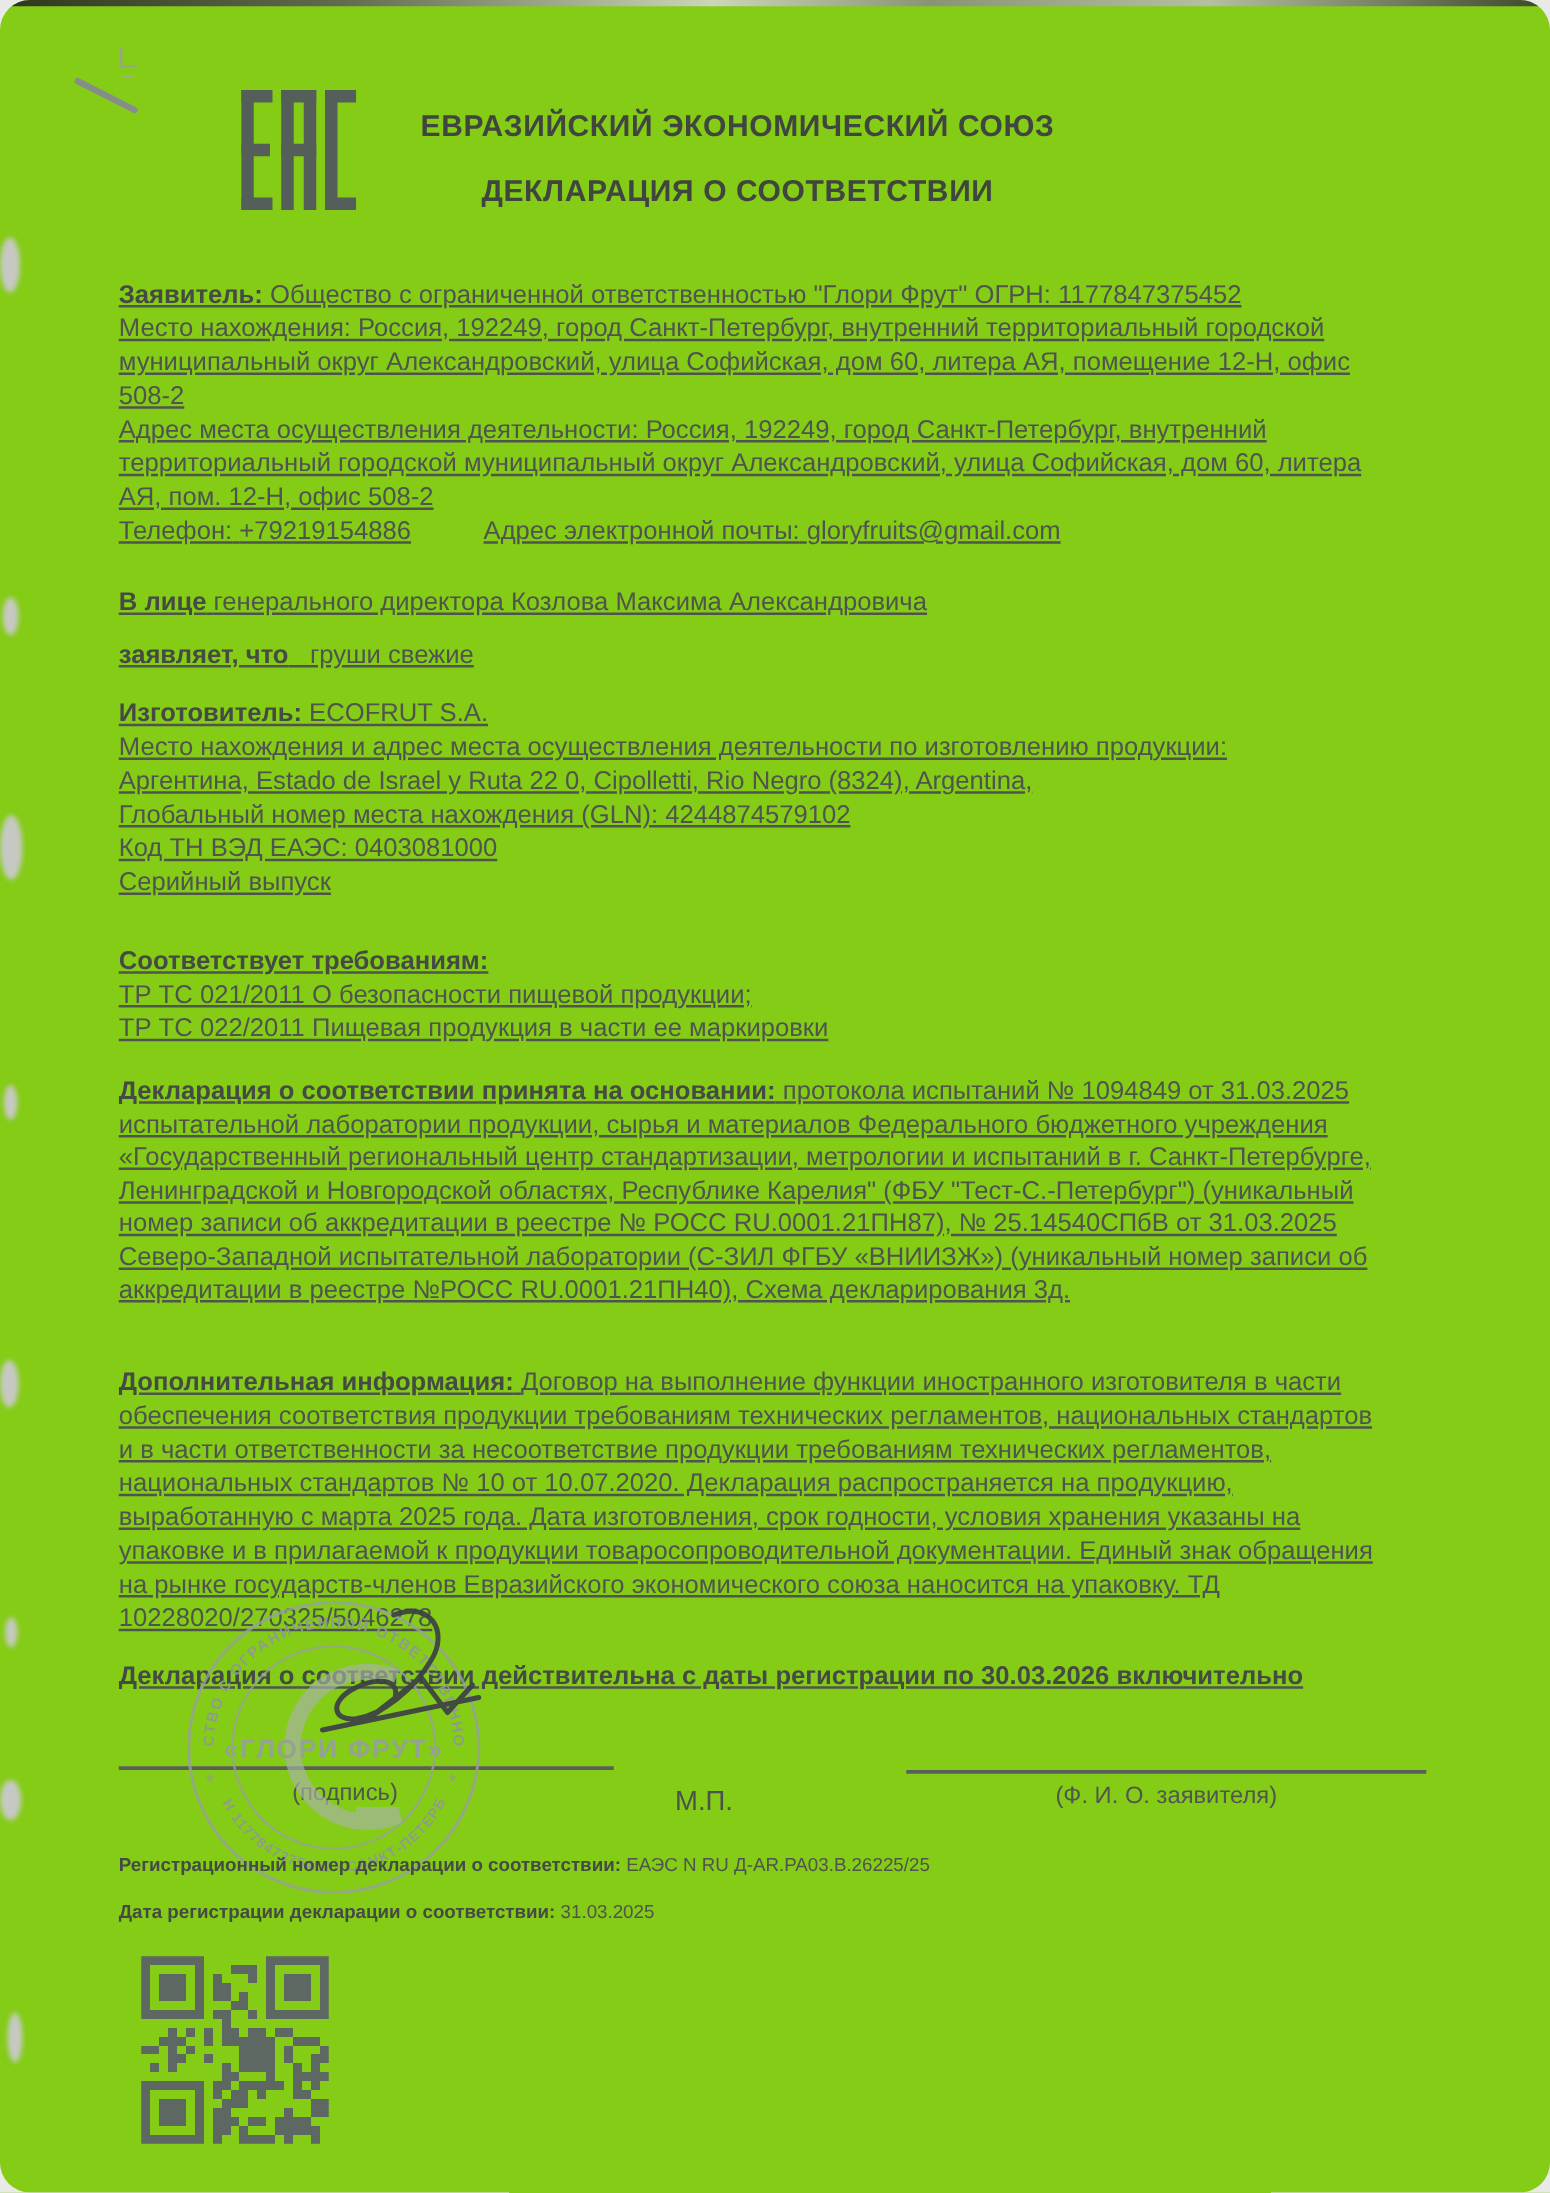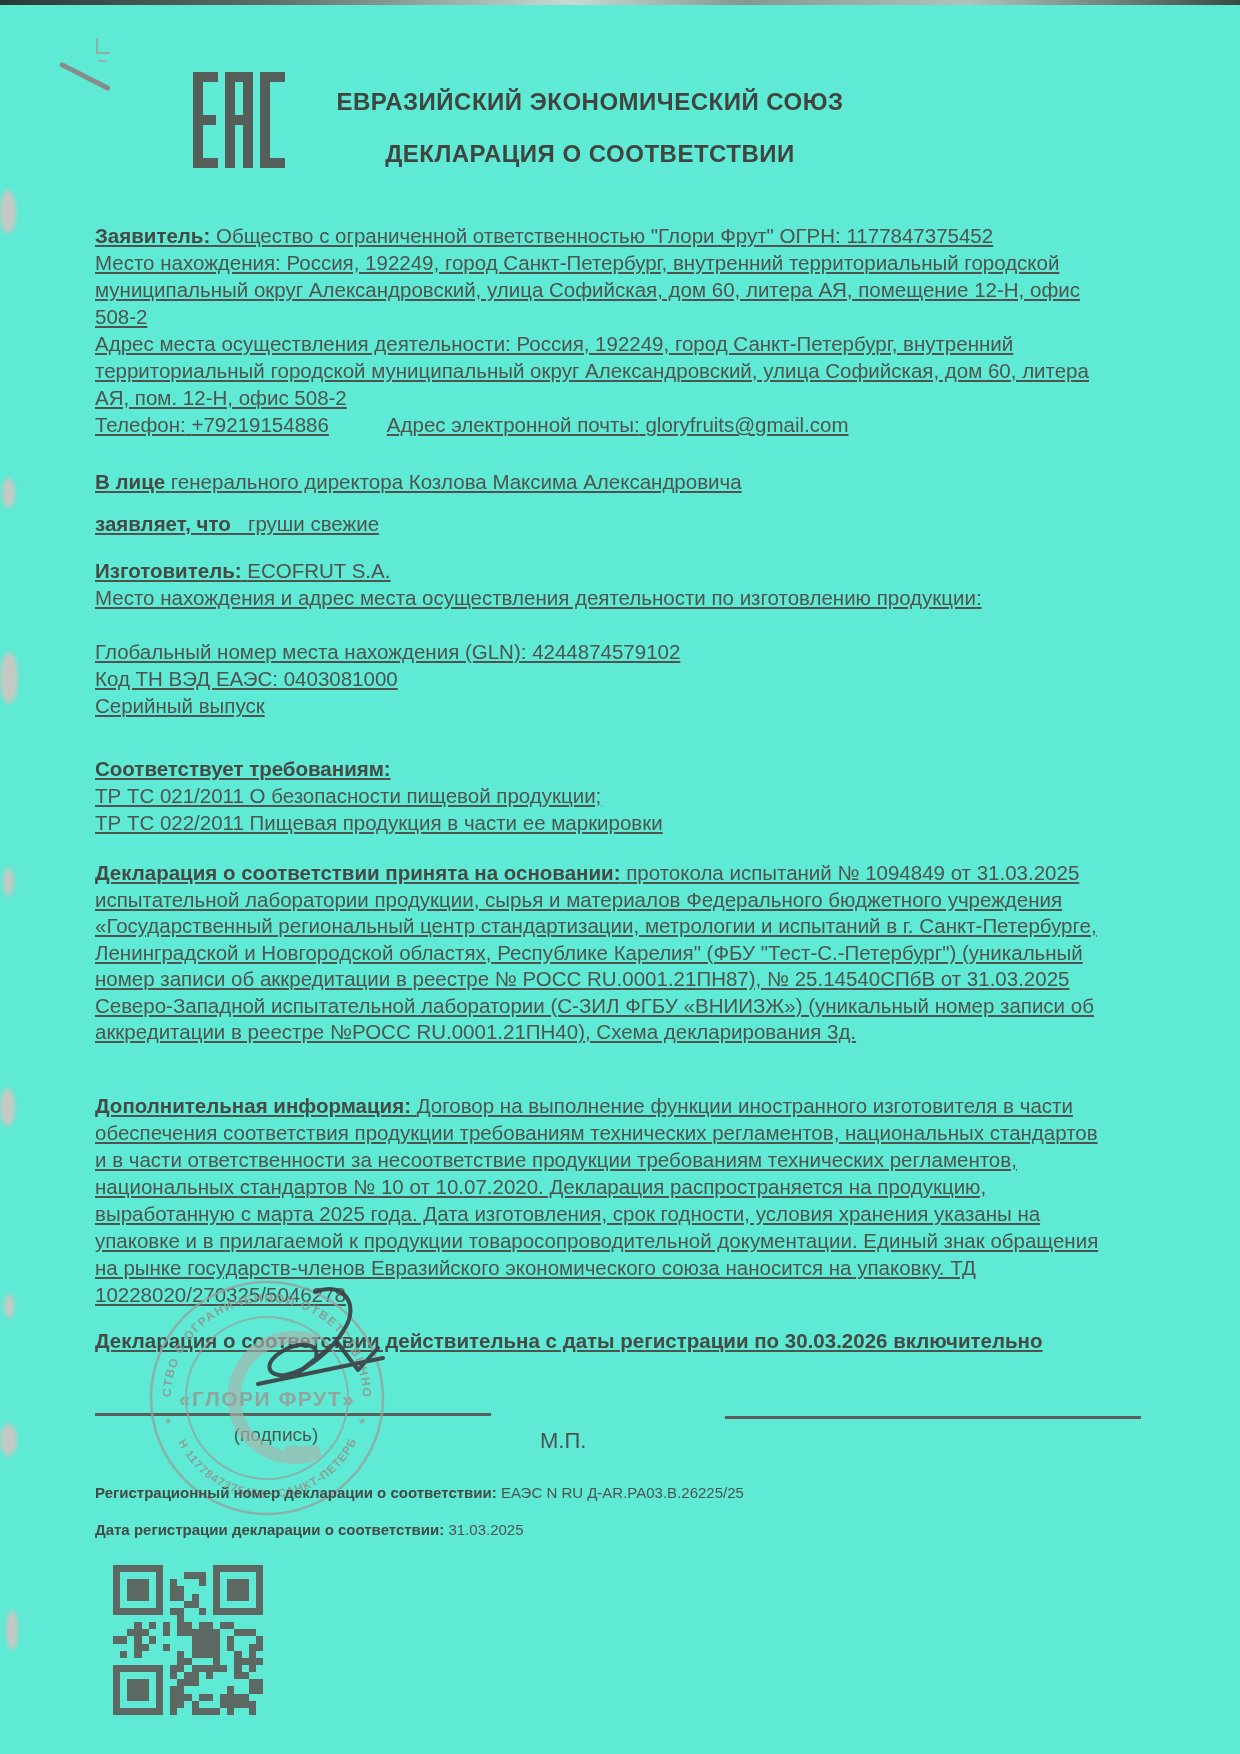--- a/index.html
+++ b/index.html
@@ -1,20 +1,21 @@
 <!DOCTYPE html>
 <html lang="ru"><head>
 <meta charset="utf-8">
 <style>
   html,body{margin:0;padding:0;background:#e9e9e7;}
   .page{
     position:relative;width:1240px;height:1754px;margin:0 auto;
-    background:#5eead4;overflow:hidden;
+    background:#84cc16;overflow:hidden;
     font-family:"Liberation Sans","DejaVu Sans",sans-serif;
     color:#4f544f;
+    border-radius:24px;
   }
   
   .scan-top-edge{position:absolute;top:0;left:0;width:1240px;height:5px;
     background:linear-gradient(to right,#1c1c1c 0%,#5a5a58 22%,#d8d8d4 46%,#8a8a86 60%,#bdbdb9 78%,#2e2e2c 100%);
     opacity:.85;}
   .pen-mark{position:absolute;left:57px;top:74px;width:56px;height:4.5px;background:#868d8a;border-radius:3px;transform:rotate(27deg);}
   .corner-bracket{position:absolute;left:96px;top:38px;width:12px;height:14px;border-left:2px solid #9aa09c;border-bottom:2px solid #9aa09c;opacity:.8;}
   .corner-tick{position:absolute;left:98px;top:60px;width:9px;height:2px;background:#a2a8a4;opacity:.8;}
   .smudge{position:absolute;background:#c6c9c3;border-radius:50%;filter:blur(2px);}
   
@@ -90,21 +91,21 @@
     <p><b>заявляет, что</b>&nbsp;&nbsp; <span>груши свежие</span></p>
   </div>
 
   <div class="blk" style="top:468px;">
     <p><b>В лице</b> <span>генерального  директора  Козлова Максима Александровича</span></p>
   </div>
 
   <div class="blk" style="top:557px;">
     <p><b>Изготовитель:</b> <span>ECOFRUT S.A.</span><br>
     <span>Место нахождения и адрес места осуществления деятельности по изготовлению продукции:</span><br>
-    <br>
+    <span>Аргентина, Estado de Israel y Ruta 22 0, Cipolletti, Rio Negro (8324), Argentina,</span><br>
     <span>Глобальный номер места нахождения (GLN): 4244874579102</span><br>
     <span>Код ТН ВЭД ЕАЭС:  0403081000</span><br>
     <span>Серийный выпуск</span></p>
   </div>
 
   <div class="blk" style="top:755px;">
     <p><b>Соответствует требованиям:</b><br>
     <span>ТР ТС 021/2011 О безопасности пищевой продукции;</span><br>
     <span>ТР ТС 022/2011 Пищевая продукция в части ее маркировки</span></p>
   </div>
@@ -118,20 +119,21 @@
   </div>
 
   <div class="blk" style="top:1327px;">
     <p><b>Декларация о соответствии действительна с даты регистрации по  30.03.2026 включительно</b></p>
   </div>
 
   <div class="sigline" style="left:95px;top:1413px;width:396px;"></div>
   <div class="sigline" style="left:725px;top:1416px;width:416px;"></div>
   <div class="cap" style="left:166px;top:1424px;width:220px;">(подпись)</div>
   <div class="mp" style="left:540px;top:1428px;">М.П.</div>
+  <div class="cap" style="left:725px;top:1426px;width:416px;">(Ф. И. О. заявителя)</div>
 
   <div class="stamp">
     <svg width="240" height="240" viewBox="0 0 240 240">
       <defs>
         <path id="arcTop" d="M 24 120 A 96 96 0 1 1 216 120"></path>
         <path id="arcBottom" d="M 30 162 A 99 99 0 0 0 210 162"></path>
       </defs>
       <circle cx="120" cy="120" r="116" fill="none" stroke="#97a19b" stroke-width="2.5" opacity="0.85"></circle>
       <circle cx="120" cy="120" r="81" fill="none" stroke="#97a19b" stroke-width="2" opacity="0.8"></circle>
       <path d="M 170 64 A 60 60 0 1 0 172 174 L 138 174" fill="none" stroke="#a9b2ac" stroke-width="13" opacity="0.7"></path>

